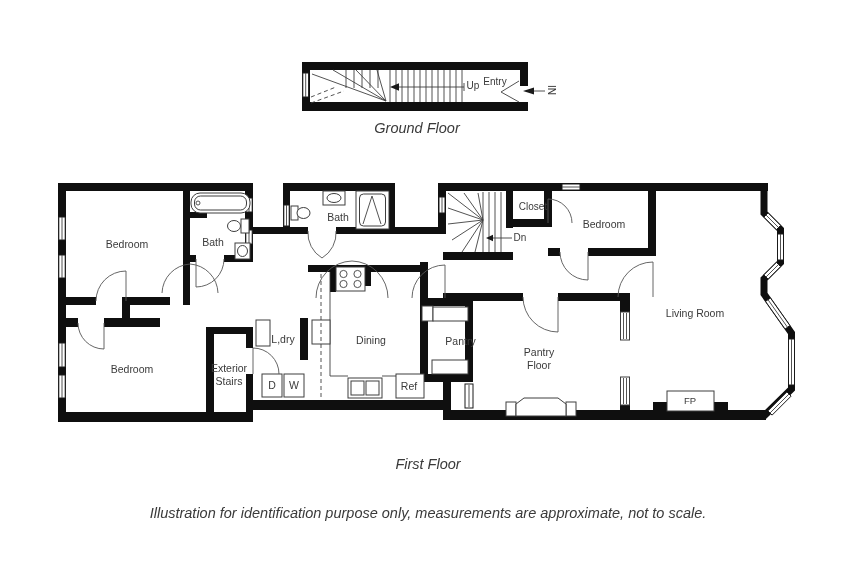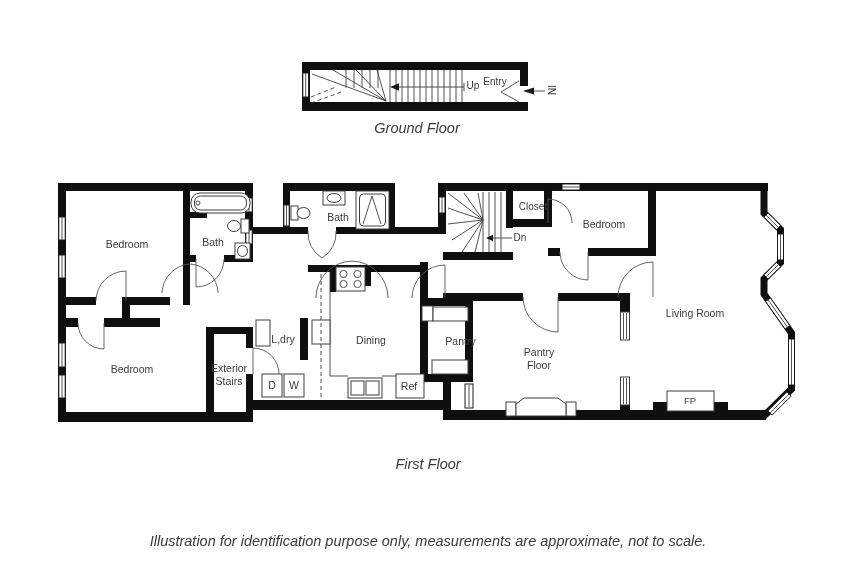--- a/index.html
+++ b/index.html
@@ -293,15 +293,15 @@
   <div class="lbl f105" style="left:450px;top:342px;padding-left:21px;">Pantry</div>
 
   <div class="lbl f105" style="left:539px;top:359px;">
     <div>Pantry</div>
     <div>Floor</div>
   </div>
 
   <div class="lbl f95" style="left:690px;top:401px;">FP</div>
 
   <div class="lbl f145" style="left:428px;top:464px;">First Floor</div>
-  <div class="lbl f145" style="left:428px;top:513px;margin-top:28px;">Illustration for identification purpose only, measurements are approximate, not to scale.</div>
+  <div class="lbl f145" style="left:428px;top:513px;">Illustration for identification purpose only, measurements are approximate, not to scale.</div>
 
 </div>
 
 </body></html>

